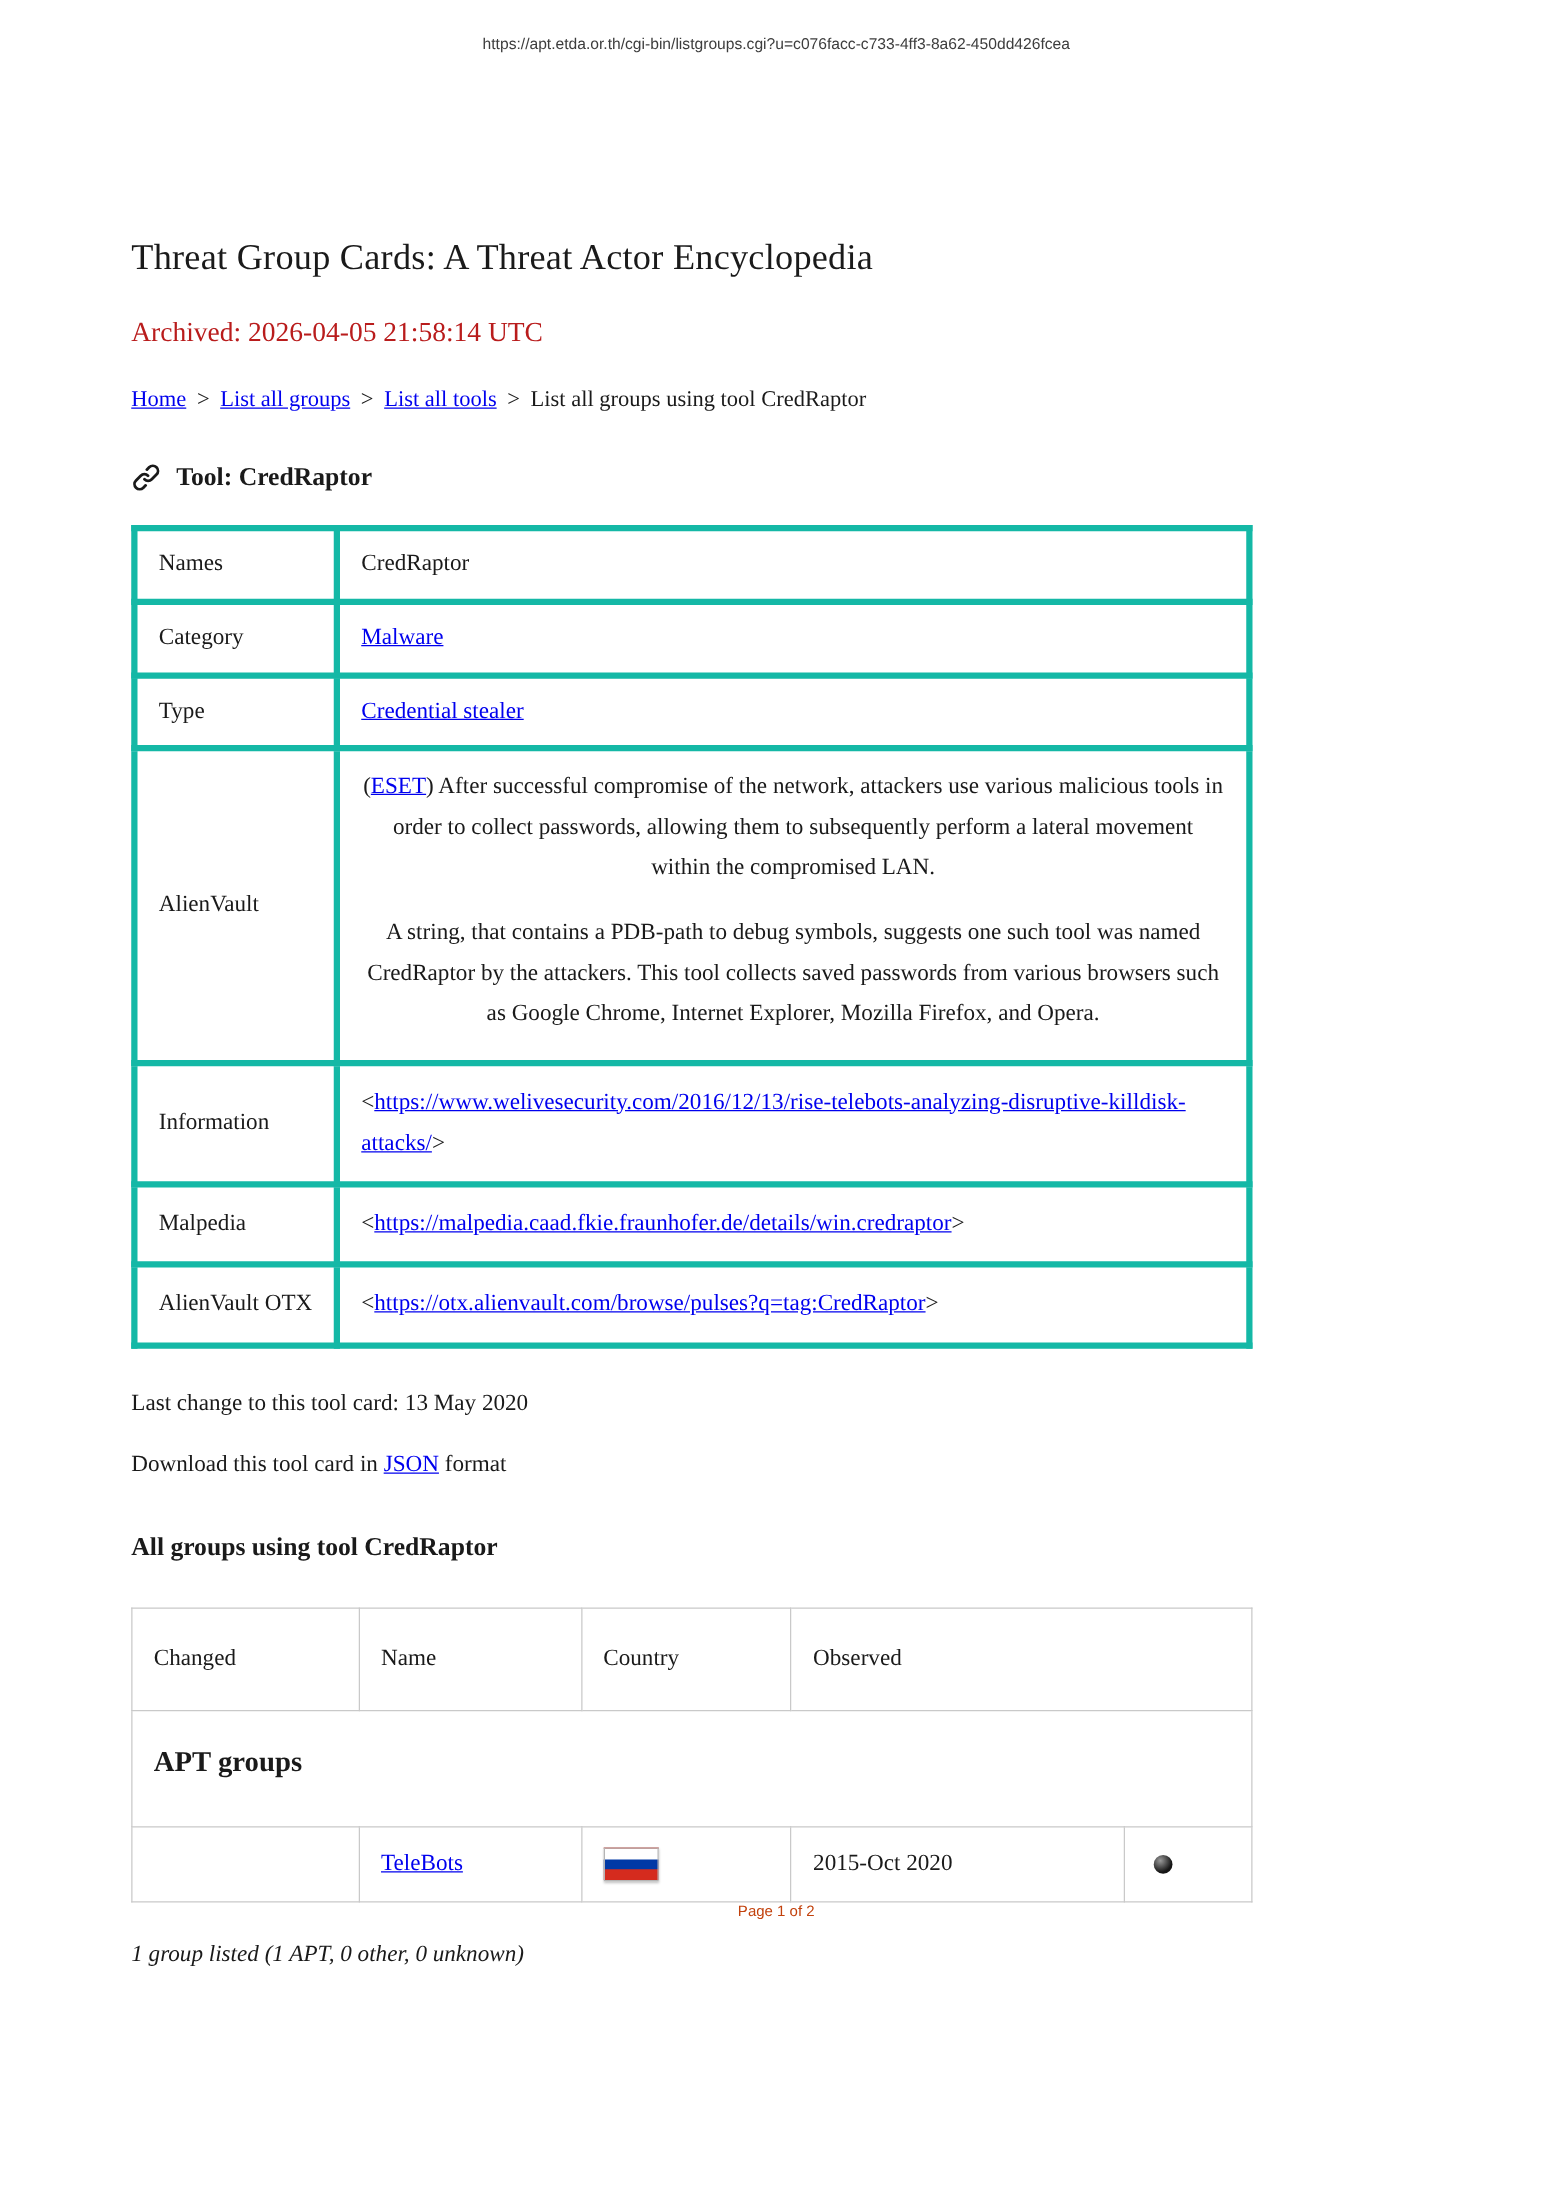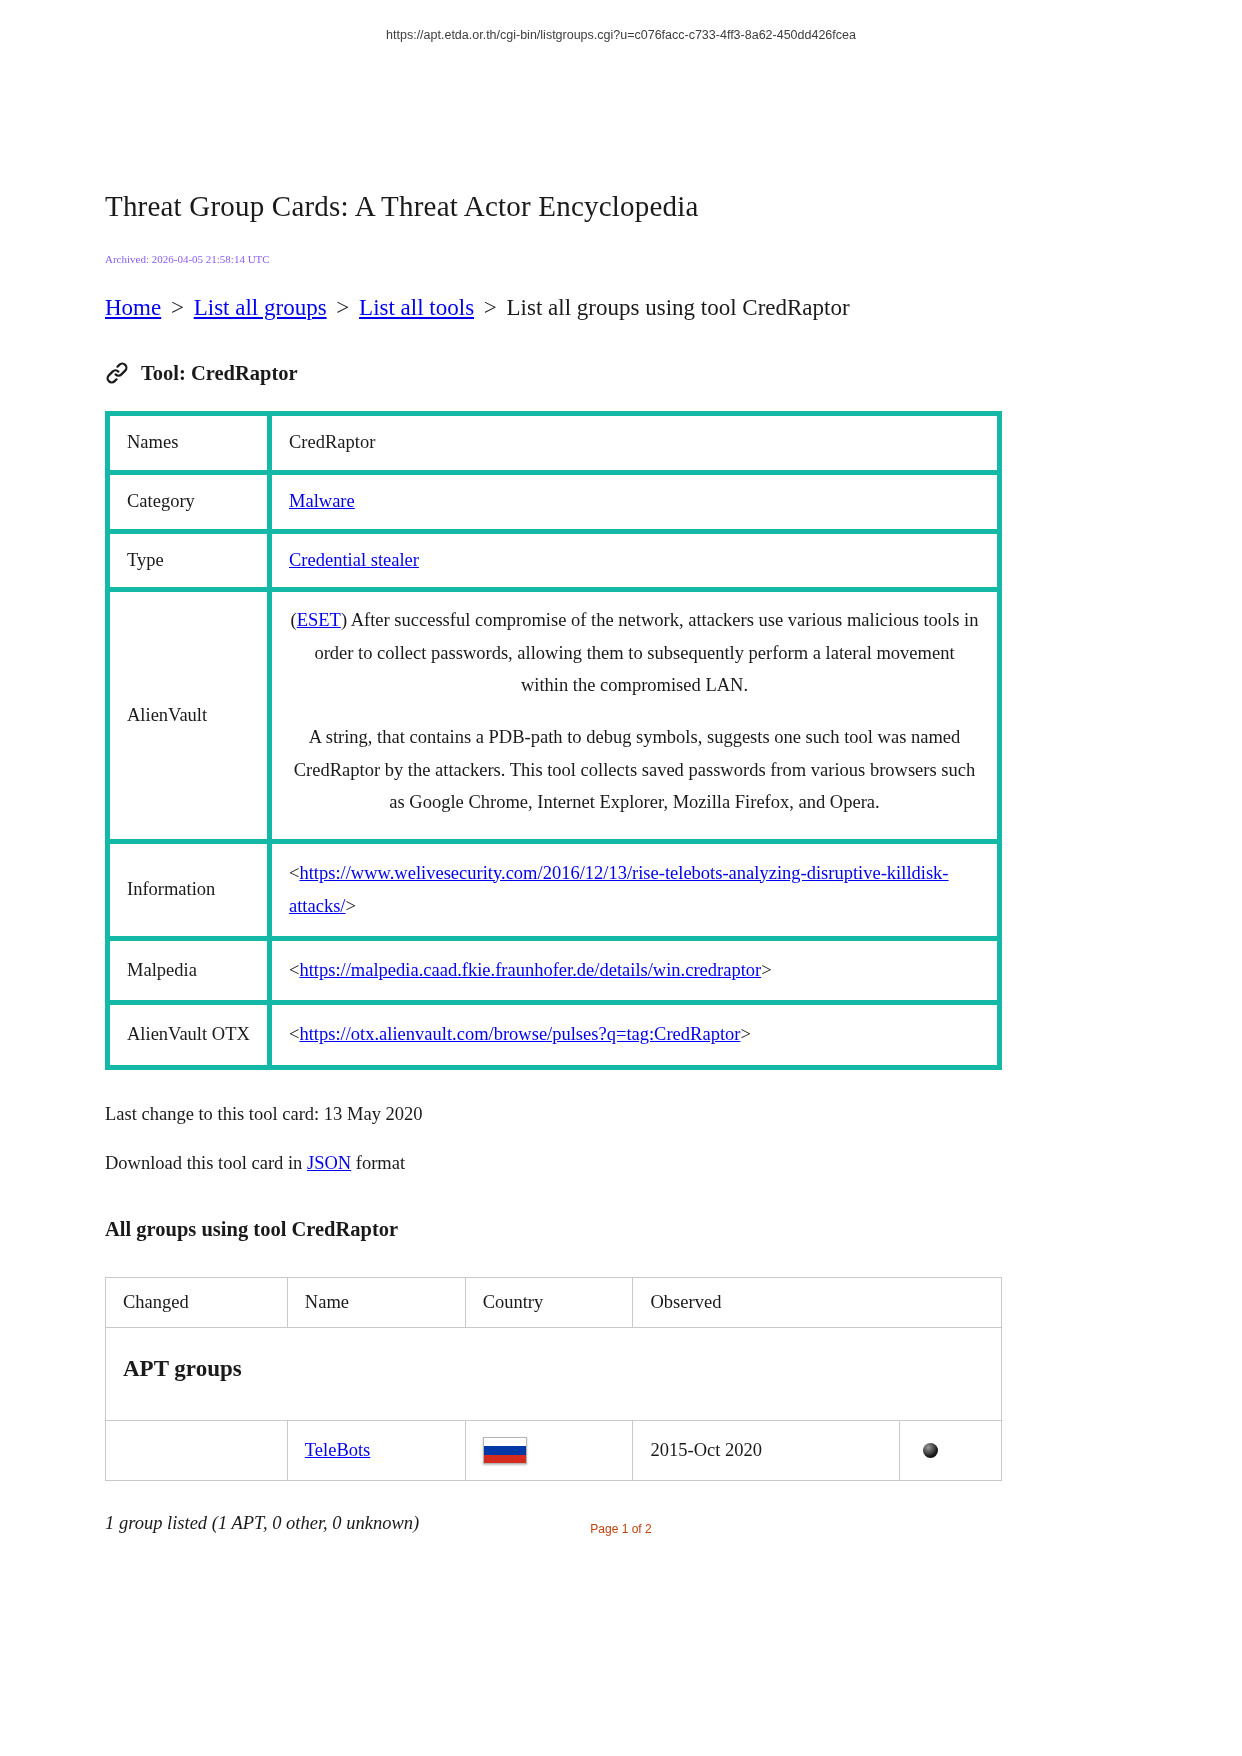--- a/index.html
+++ b/index.html
@@ -44,26 +44,26 @@
     text-decoration: underline;
     cursor: pointer;
   }
   h1.page-title {
     font-size: 29px;
     font-weight: normal;
     margin: 0 0 30px 0;
     letter-spacing: 0.2px;
   }
   p.archived {
-    font-size: 11px;
-    color: #8b5cf6;
+    font-size: 22px;
+    color: #b91c1c;
     margin: 0 0 30px 0;
   }
   p.breadcrumb {
-    font-size: 23px;
+    font-size: 18px;
     margin: 0 0 40px 0;
   }
   p.breadcrumb .sep { margin: 0 4px; }
   h2.tool-heading {
     display: flex;
     align-items: center;
     gap: 12px;
     font-size: 20.5px;
     font-weight: bold;
     margin: 0 0 26px 0;
@@ -102,21 +102,21 @@
     margin: 44px 0 0 0;
   }
   table.groups-table {
     width: 100%;
     border-collapse: collapse;
     font-size: 18.5px;
     margin-top: 36px;
   }
   table.groups-table td {
     border: 1px solid #c9c9c9;
-    padding: 14px 17px;
+    padding: 30px 17px;
     vertical-align: middle;
   }
   table.groups-table td.section-cell {
     font-size: 23px;
     font-weight: bold;
     padding: 28px 17px 38px 17px;
   }
   table.groups-table td.row-cell { padding: 16px 17px; }
   .flag {
     width: 44px;

